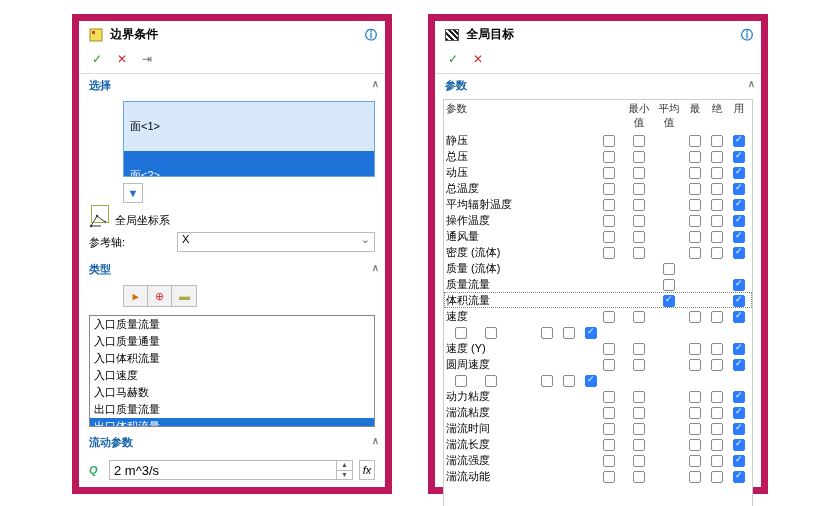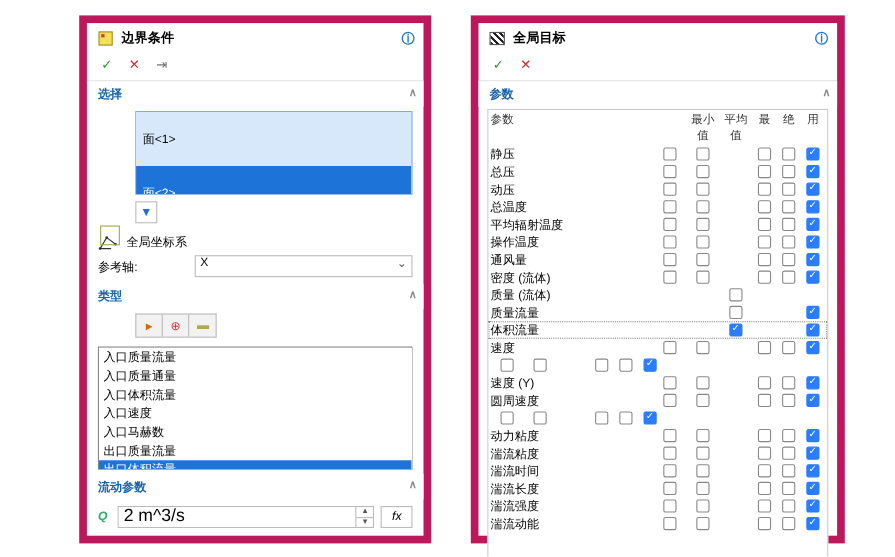--- a/index.html
+++ b/index.html
@@ -33,25 +33,25 @@
     .type-icons .icon:last-child{ border-right:none;}
     .type-icons .ic1{ color:#d66a00; font-weight:bold;}
     .type-icons .ic2{ color:#d33; }
     .type-icons .ic3{ color:#b0a84c; letter-spacing:-1px;}
     .type-list { margin: 4px 10px; border:1px solid #888; height:112px; overflow-y:scroll; background:#fff; }
     .type-list .item { padding:1px 4px; font-size:11px; cursor:pointer; }
     .type-list .item.sel { background:#1e73d8; color:#fff; }
     .flow-row { margin: 6px 10px 0; display:flex; align-items:center; gap:6px; }
     .q-icon { font-weight:bold; color:#3a6; font-style:italic; width:14px;}
     .q-input-wrap { flex:1; display:flex; border:1px solid #bbb; height:20px; }
-    .q-input { flex:1; border:none; padding:0 4px; font-size:16px; outline:none;}
+    .q-input { flex:1; border:none; padding:0 4px; font-size:13px; outline:none;}
     .spin { width:16px; display:flex; flex-direction:column; border-left:1px solid #bbb;}
     .spin div { flex:1; font-size:7px; text-align:center; line-height:8px; color:#555; cursor:pointer;}
     .spin div:first-child{ border-bottom:1px solid #bbb;}
-    .fx-btn { width:32px; height:20px; border:1px solid #bbb; text-align:center; line-height:18px; font-style:italic; cursor:pointer; background:#fff;}
+    .fx-btn { width:16px; height:20px; border:1px solid #bbb; text-align:center; line-height:18px; font-style:italic; cursor:pointer; background:#fff;}
     .left .pad-select { padding-left:34px;}
     .select-block { position:relative; }
 
     
     .param-area { margin:2px 8px; border:1px solid #ccc; height:420px; overflow-y:scroll; background:#fff; padding:2px 0 6px; }
     .param-head { display:flex; font-size:10.5px; color:#333; padding:0 2px 2px; }
     .ph-name { flex:1; }
     .ph-col { width:30px; text-align:center; }
     .ph-col.w { width:22px;}
     .param-row { display:flex; align-items:center; padding:0 2px; height:16px; }

